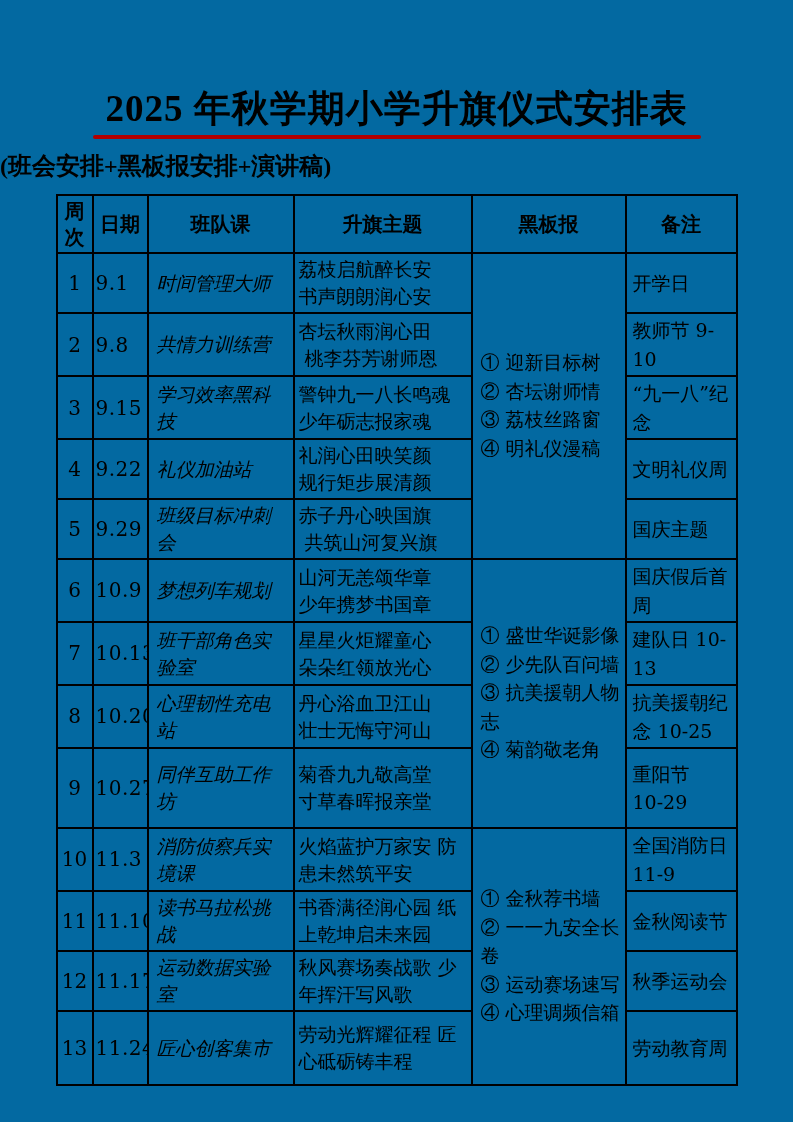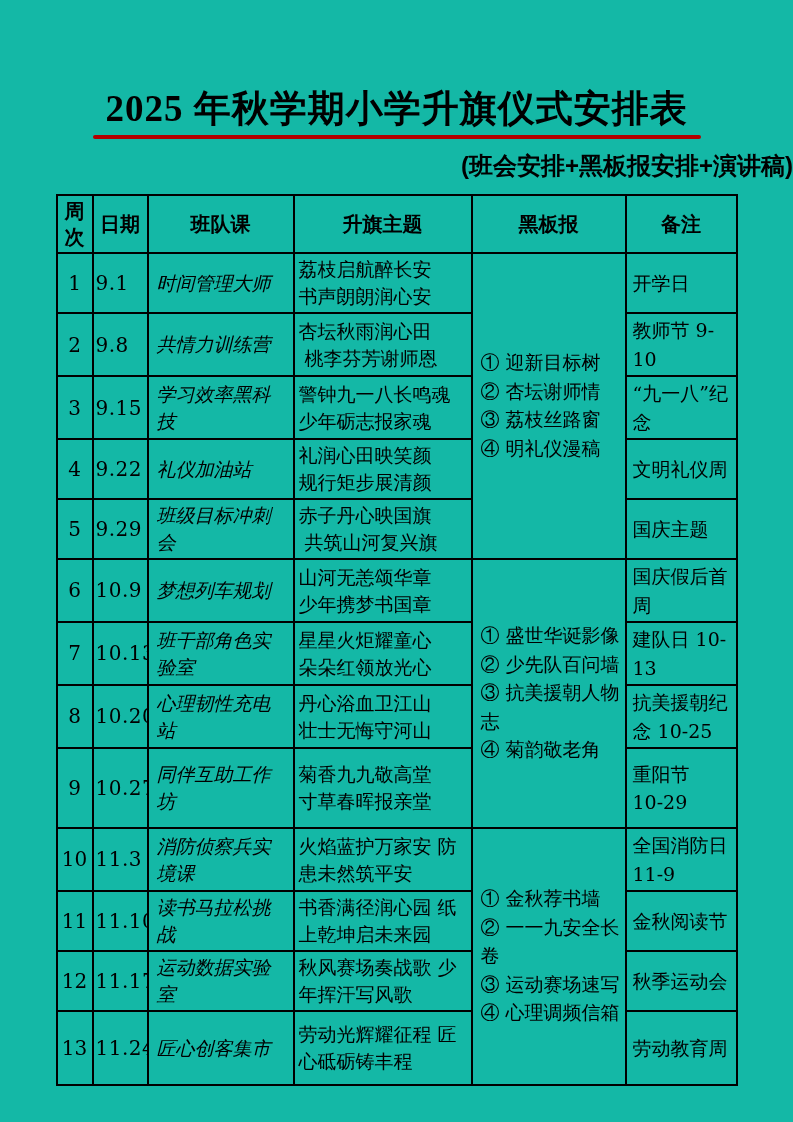--- a/index.html
+++ b/index.html
@@ -1,41 +1,41 @@
 <!DOCTYPE html>
 <html><head>
 <meta charset="utf-8">
 <style>
   html,body{margin:0;padding:0;background:#fff;}
   .page{
     position:relative;
     width:793px;height:1122px;
-    background:#14b8a6;
+    background:#0369a1;
     overflow:hidden;
     font-family:"DejaVu Serif","Liberation Serif",serif;
     color:#000;
   }
   .doc-title{
     margin:88px 0 0 0;
     text-align:center;
     font-family:"Liberation Serif","DejaVu Serif",serif;
     font-weight:700;
     font-size:37px;
     line-height:1.15;
     letter-spacing:1px;
   }
   .title-underline{
     width:608px;height:4px;
     margin:4px auto 0 auto;
     border-radius:2px;
   }
   .doc-subtitle{
     margin:13px 0 0 0;
-    text-align:right;
-    font-family:Liberation Sans, sans-serif;
+    text-align:left;
+    font-family:Liberation Serif, serif;
     font-weight:700;
     font-size:24px;
     line-height:1.2;
   }
   table.sched{
     table-layout:fixed;
     width:680px;
     margin:14px auto 0 auto;
     border-collapse:collapse;
   }

